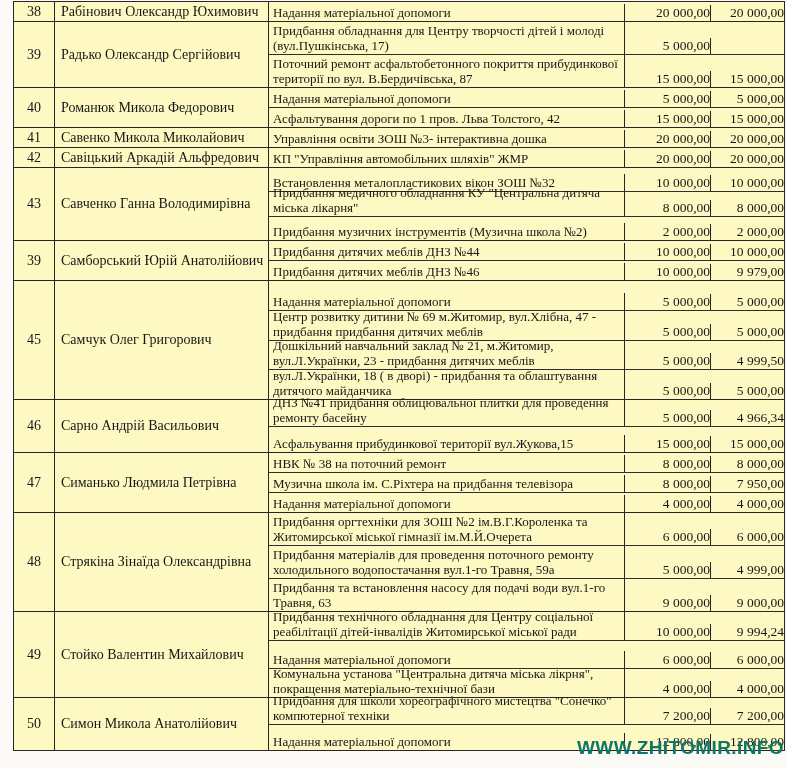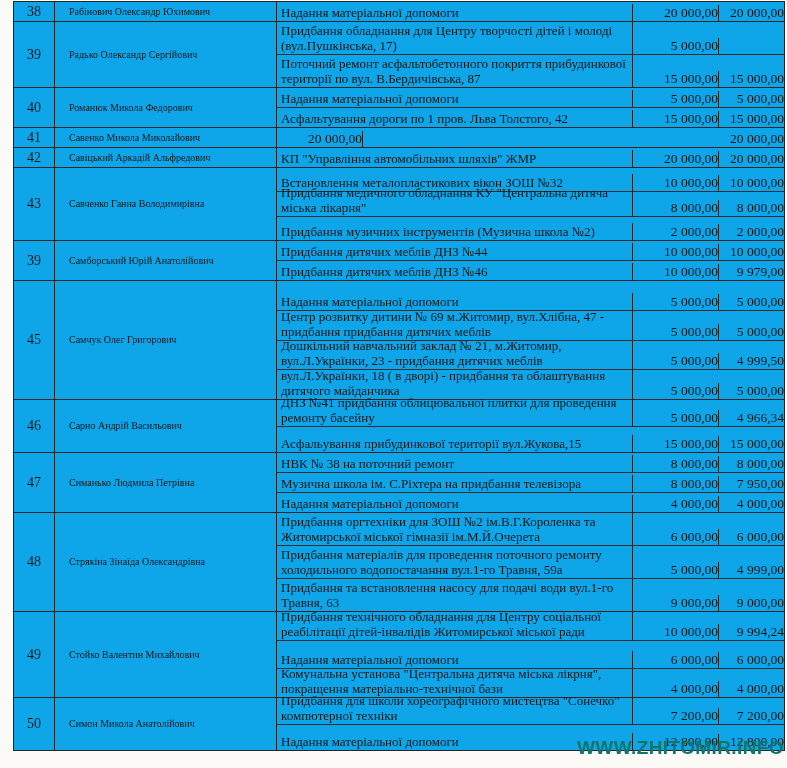--- a/index.html
+++ b/index.html
@@ -16,21 +16,21 @@
     position: relative;
     width: 787px;
     height: 768px;
   }
   .alloc-table {
     position: absolute;
     left: 13px;
     top: 1px;
     width: 772px;
     border: 1.6px solid #262626;
-    background: #0ea5e9;
+    background: #fef9c3;
     box-sizing: border-box;
   }
   .deputy-row {
     display: flex;
     border-top: 1.6px solid #262626;
     align-items: stretch;
   }
   .deputy-row:first-child { border-top: none; }
   .cell { box-sizing: border-box; }
   .cell.num {
@@ -42,23 +42,22 @@
     justify-content: center;
     font-size: 14px;
   }
   .cell.name {
     width: 214px;
     flex: 0 0 214px;
     border-right: 1.4px solid #262626;
     display: flex;
     align-items: center;
     padding: 0 3px 0 6px;
-    font-size: 10px;
+    font-size: 14px;
     line-height: 16px;
-    margin-left: 8px;
   }
   .items {
     flex: 1;
     display: flex;
     flex-direction: column;
   }
   .item {
     display: flex;
     border-top: 1.4px solid #2e2e2e;
     flex: 1;
@@ -154,20 +153,21 @@
     <div class="cell amt spent">15 000,00</div>
   </div>
 </div>
   </div>
 
   <div class="deputy-row">
     <div class="cell num">41</div>
     <div class="cell name">Савенко Микола Миколайович</div>
     <div class="items">
   <div class="item">
+    <div class="cell desc">Управління освіти  ЗОШ №3- інтерактивна дошка</div>
     <div class="cell amt alloc">20 000,00</div>
     <div class="cell amt spent">20 000,00</div>
   </div>
 </div>
   </div>
 
   <div class="deputy-row">
     <div class="cell num">42</div>
     <div class="cell name">Савіцький Аркадій Альфредович</div>
     <div class="items">

